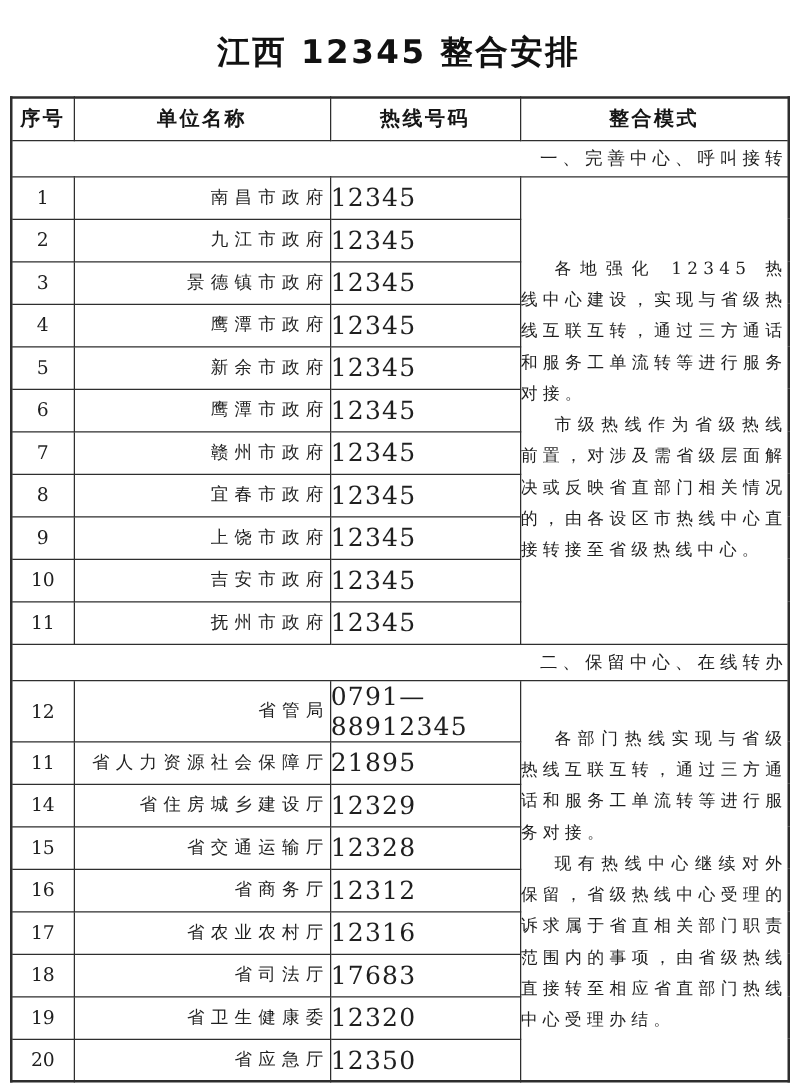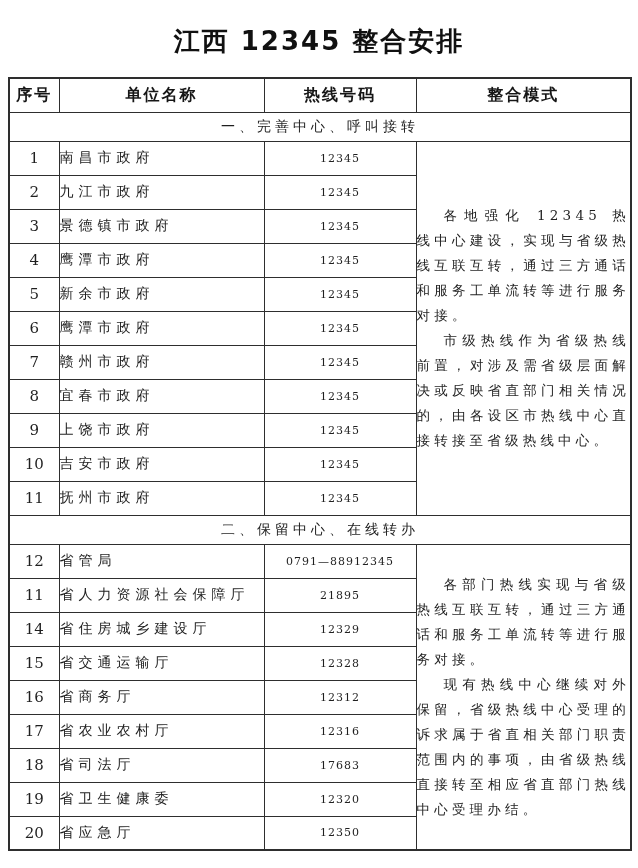--- a/index.html
+++ b/index.html
@@ -42,37 +42,36 @@
     font-size: 16px;
     letter-spacing: 2px;
     height: 34px;
     text-align: center;
     color: #161616;
   }
   td.section-header {
     height: 29px;
     font-size: 14px;
     letter-spacing: 4px;
-    text-align: center;
+    text-align: right;
     padding-left: 10px;
     color: #1f1f1f;
   }
   tr.data-row { height: 34px; }
   td.c-no {
     text-align: center;
     font-size: 15px;
   }
   td.c-unit {
-    text-align: left;
+    text-align: right;
     font-size: 14px;
     letter-spacing: 5px;
   }
   td.c-hot {
-    text-align: center;
-    font-size: 11px;
+    font-size: 20px;
     letter-spacing: 1px;
     margin-left: 20px;
   }
   td.c-mode {
     vertical-align: middle;
     padding: 6px 10px;
   }
   td.c-mode p {
     margin: 0;
     text-indent: 2em;

